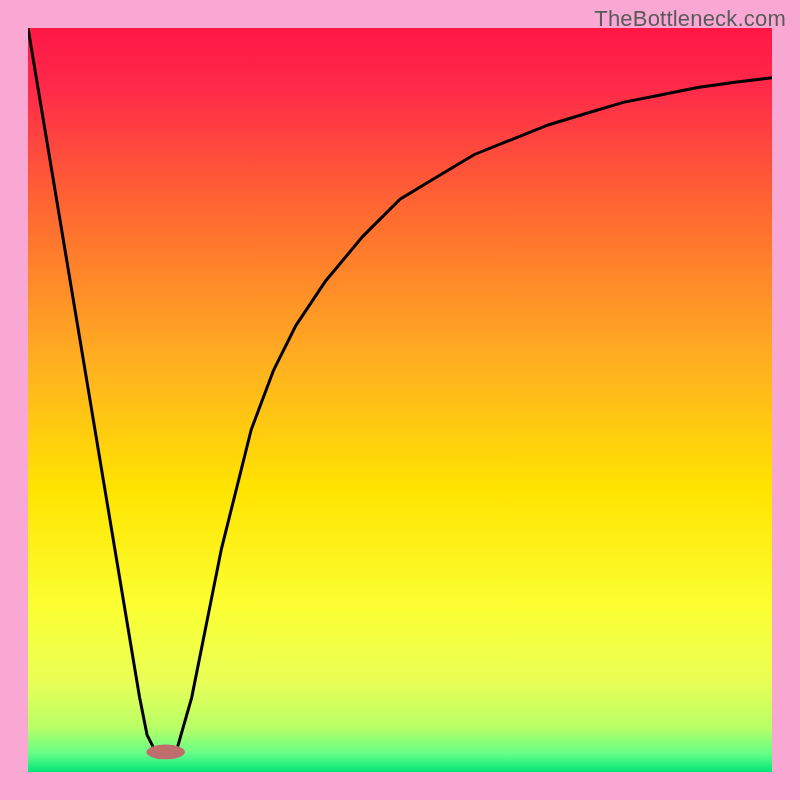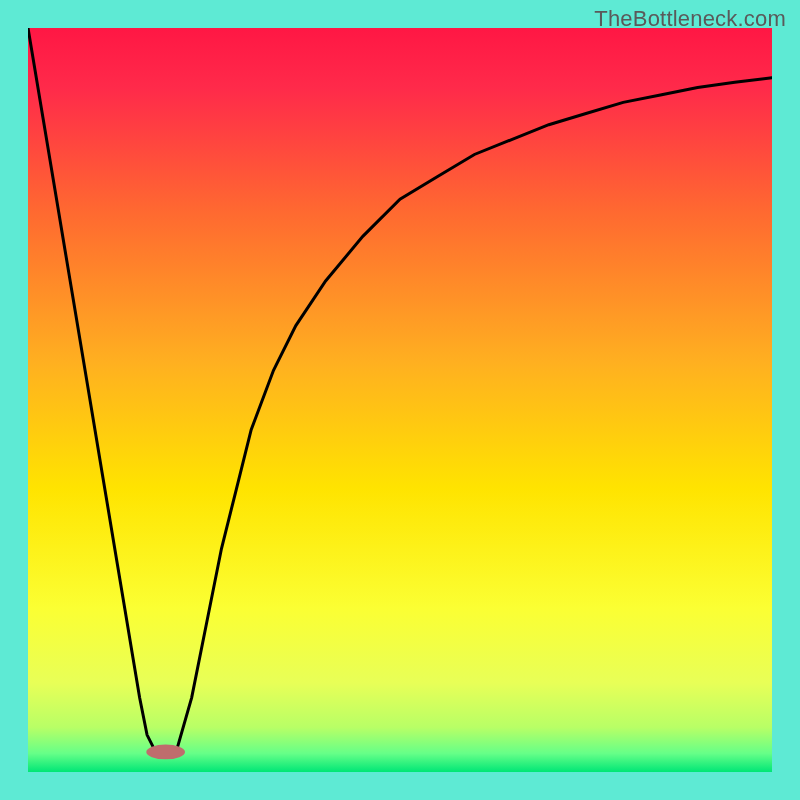--- a/index.html
+++ b/index.html
@@ -8,21 +8,21 @@
     width: 800px;
     height: 800px;
     background: #000;
     font-family: Arial, Helvetica, sans-serif;
     overflow: hidden;
   }
   .frame {
     position: relative;
     width: 800px;
     height: 800px;
-    background: #5eead4;
+    background: #f9a8d4;
   }
   .watermark {
     position: absolute;
     top: 6px;
     right: 14px;
     color: #5a5a5a;
     font-size: 22px;
     font-weight: 500;
     letter-spacing: 0.2px;
     z-index: 10;

